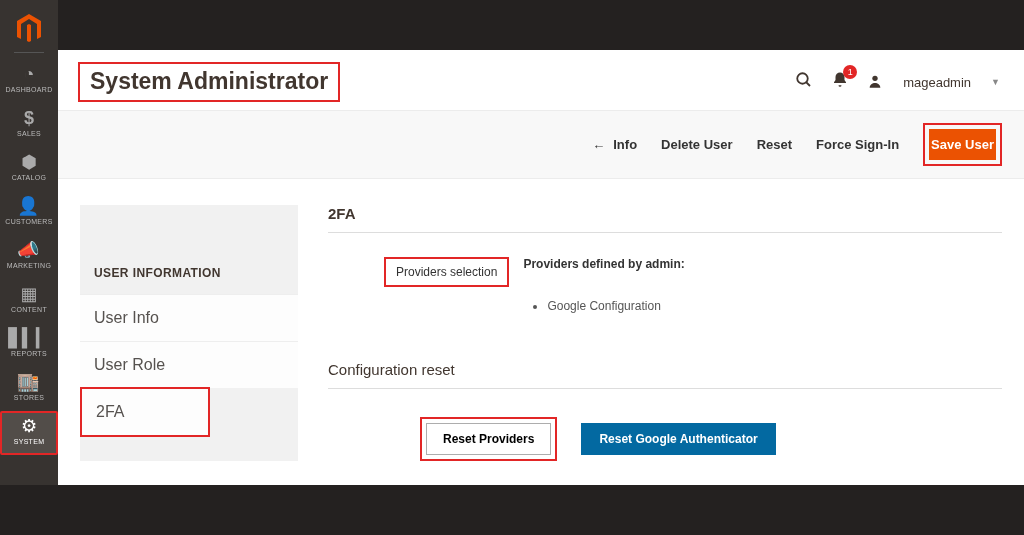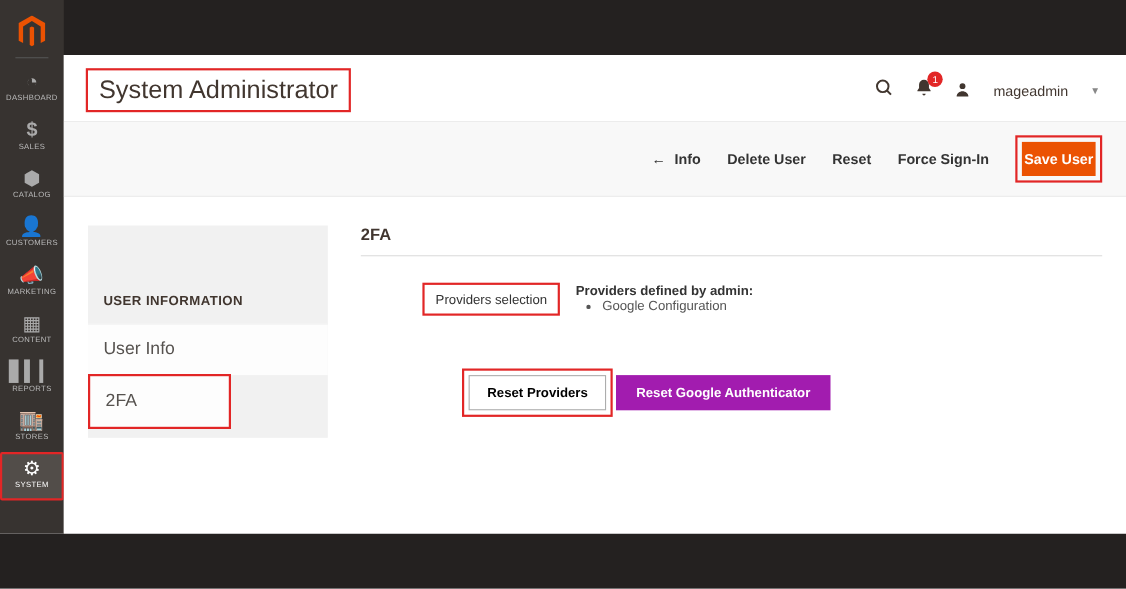--- a/index.html
+++ b/index.html
@@ -78,21 +78,21 @@
     padding: 12px 24px 8px 20px;
     border-bottom: 1px solid #ececec;
   }
   .title-box {
     border: 2px solid #e22626;
     padding: 4px 10px 5px 10px;
     display: inline-block;
   }
   .title-box h1 {
     font-size: 23px;
-    font-weight: 400;
+    font-weight: 700;
     color: #41362f;
   }
   .header-actions {
     display: flex;
     align-items: center;
     gap: 18px;
     color: #41362f;
   }
   .hicon { font-size: 18px; cursor: pointer; position: relative; }
   .notif-badge {
@@ -180,43 +180,43 @@
     color: #41362f;
     font-weight: 600;
     border-bottom: 1px solid #ddd;
     padding-bottom: 10px;
     margin-bottom: 24px;
   }
   .ps-row { display: flex; gap: 14px; align-items: flex-start; margin-left: 56px; }
   .ps-label-wrap { border: 2px solid #e22626; padding: 6px 10px; }
   .ps-label { font-size: 12px; color: #333; }
   .ps-right { font-size: 12px; }
-  .ps-right .ps-defined { font-weight: 700; margin-bottom: 0; }
+  .ps-right .ps-defined { font-weight: 700; margin-bottom: 28px; }
   .ps-right ul { margin-left: 24px; color: #555; }
   .ps-right li { font-size: 12px; }
   .sec2 { margin-top: 48px; }
   .cr-title {
     font-size: 15px;
     color: #41362f;
     border-bottom: 1px solid #ddd;
     padding-bottom: 10px;
     margin-bottom: 28px;
   }
-  .cr-buttons { display: flex; gap: 3px; margin-left: 92px; align-items: center; }
+  .cr-buttons { display: flex; gap: 24px; margin-left: 92px; align-items: center; }
   .btn-outline {
     border: 1px solid #adadad;
     background: #fff;
     padding: 8px 16px;
     font-size: 12px;
     font-weight: 600;
     cursor: pointer;
   }
   .btn-outline-wrap { border: 2px solid #e22626; padding: 4px; }
   .btn-orange {
-    background: #a21caf;
+    background: #0369a1;
     color: #fff;
     border: none;
     padding: 9px 18px;
     font-size: 12px;
     font-weight: 600;
     cursor: pointer;
   }
 </style>
 </head>
 <body>
@@ -309,38 +309,40 @@
       <div class="ab-link">Force Sign-In</div>
       <div class="ab-primary-wrap">
         <div class="ab-primary">Save User</div>
       </div>
     </div>
 
     <div class="main">
       <div class="side-panel">
         <div class="sp-title">USER INFORMATION</div>
         <div class="sp-item">User Info</div>
+        <div class="sp-item">User Role</div>
         <div class="sp-item highlight">2FA</div>
       </div>
 
       <div class="config">
         <div class="sec-title">2FA</div>
         <div class="ps-row">
           <div class="ps-label-wrap">
             <div class="ps-label">Providers selection</div>
           </div>
           <div class="ps-right">
             <div class="ps-defined">Providers defined by admin:</div>
             <ul>
               <li>Google Configuration</li>
             </ul>
           </div>
         </div>
 
         <div class="sec2">
+          <div class="cr-title">Configuration reset</div>
           <div class="cr-buttons">
             <div class="btn-outline-wrap">
               <button class="btn-outline">Reset Providers</button>
             </div>
             <button class="btn-orange">Reset Google Authenticator</button>
           </div>
         </div>
       </div>
     </div>
   </div>

